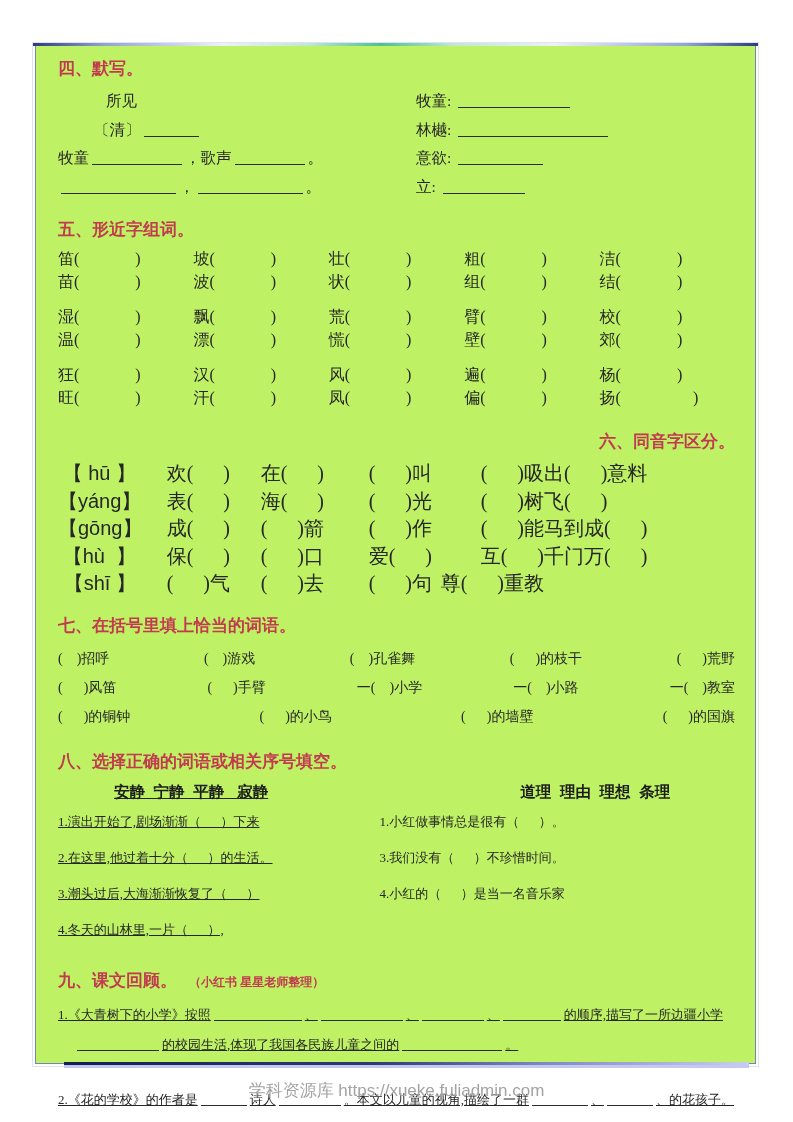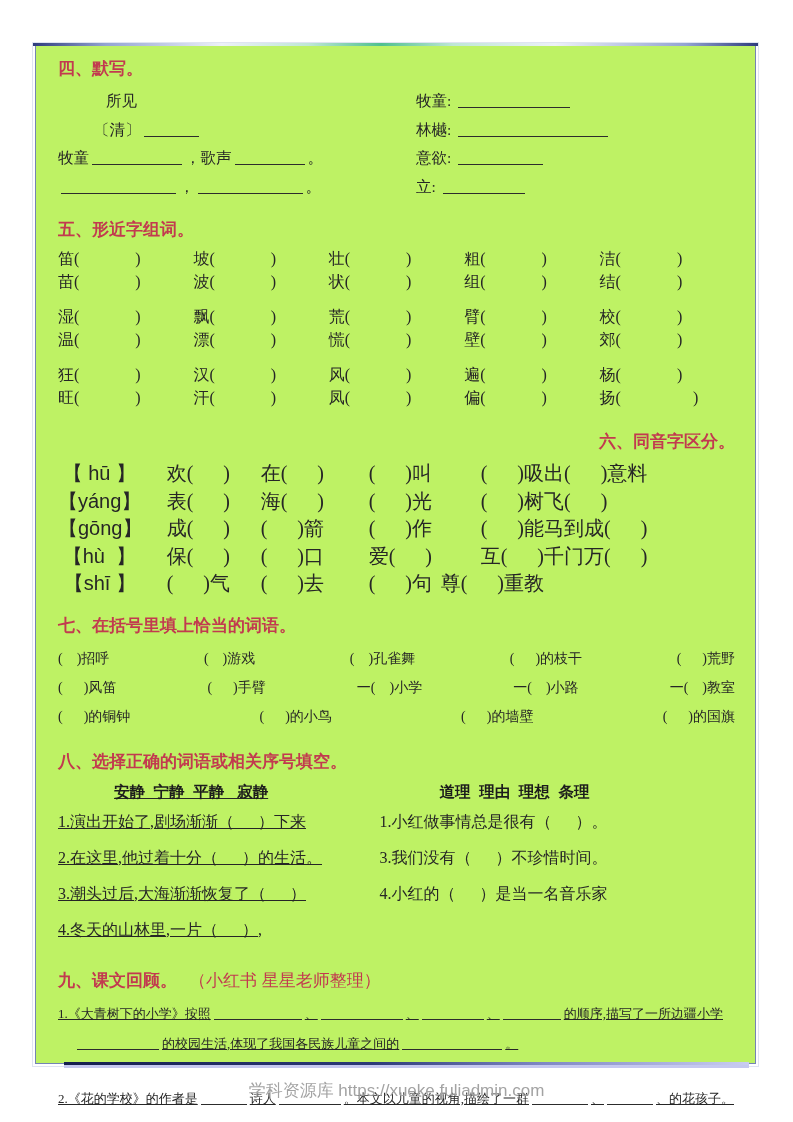--- a/index.html
+++ b/index.html
@@ -20,21 +20,21 @@
   }
   .deco.bottom{
     bottom:-2px;left:28px;right:6px;height:3px;
     background:linear-gradient(90deg,#151f4e 0%,#2c3a78 45%,#7f88c4 70%,#c9cdf0 100%);
     box-shadow:0 3px 0 0 #c5c8f0;
   }
   h2.sec-title{
     font-family:"Liberation Sans",sans-serif;font-weight:bold;
     font-size:17px;color:#c23a4f;margin:0 0 7px 0;line-height:22px;
   }
-  .note{font-size:17px;margin-left:12px;font-weight:normal;}
+  .note{font-size:12px;margin-left:12px;font-weight:bold;}
   section{margin:0;}
   .s5{margin-top:18px;} .s6{margin-top:22px;text-align:right;} .s7{margin-top:17px;}
   .s8{margin-top:20px;} .s9{margin-top:22px;}
 
   .seg-line{line-height:28.5px;font-size:15.5px;white-space:pre-wrap;}
   .blank{
     display:inline-block;height:13px;border-bottom:1.5px solid #2c2c2c;
     margin:0 3px;vertical-align:-2px;
   }
   
@@ -61,22 +61,22 @@
   .s7-item{white-space:pre;}
   
   .s8-cols{display:flex;}
   .s8-col{box-sizing:border-box;}
   .s8-col.left{width:47.5%;text-decoration:underline;}
   .s8-col.right{width:52.5%;}
   .s8-bank{
     font-family:"Liberation Sans",sans-serif;font-weight:bold;
     font-size:15.5px;line-height:24px;margin-left:56px;white-space:pre;color:#1c1c1c;
   }
-  .s8-col.right .s8-bank{margin-left:60px;}
-  .s8-item{line-height:36px;font-size:16px;white-space:pre-wrap;}
+  .s8-col.right .s8-bank{margin-left:76px;text-align:center;}
+  .s8-item{line-height:36px;font-size:13px;white-space:pre-wrap;}
   
   .s9-item{
     line-height:30px;font-size:13px;margin-bottom:25px;
     padding-left:16px;text-indent:-16px;white-space:pre-wrap;text-decoration:underline;
   }
   .s9-item:last-child{margin-bottom:0;}
   
   .footer{
     position:absolute;left:0;top:1079px;width:100%;text-align:center;
     font-family:"Liberation Sans",sans-serif;font-size:17px;color:#a3a3a3;

